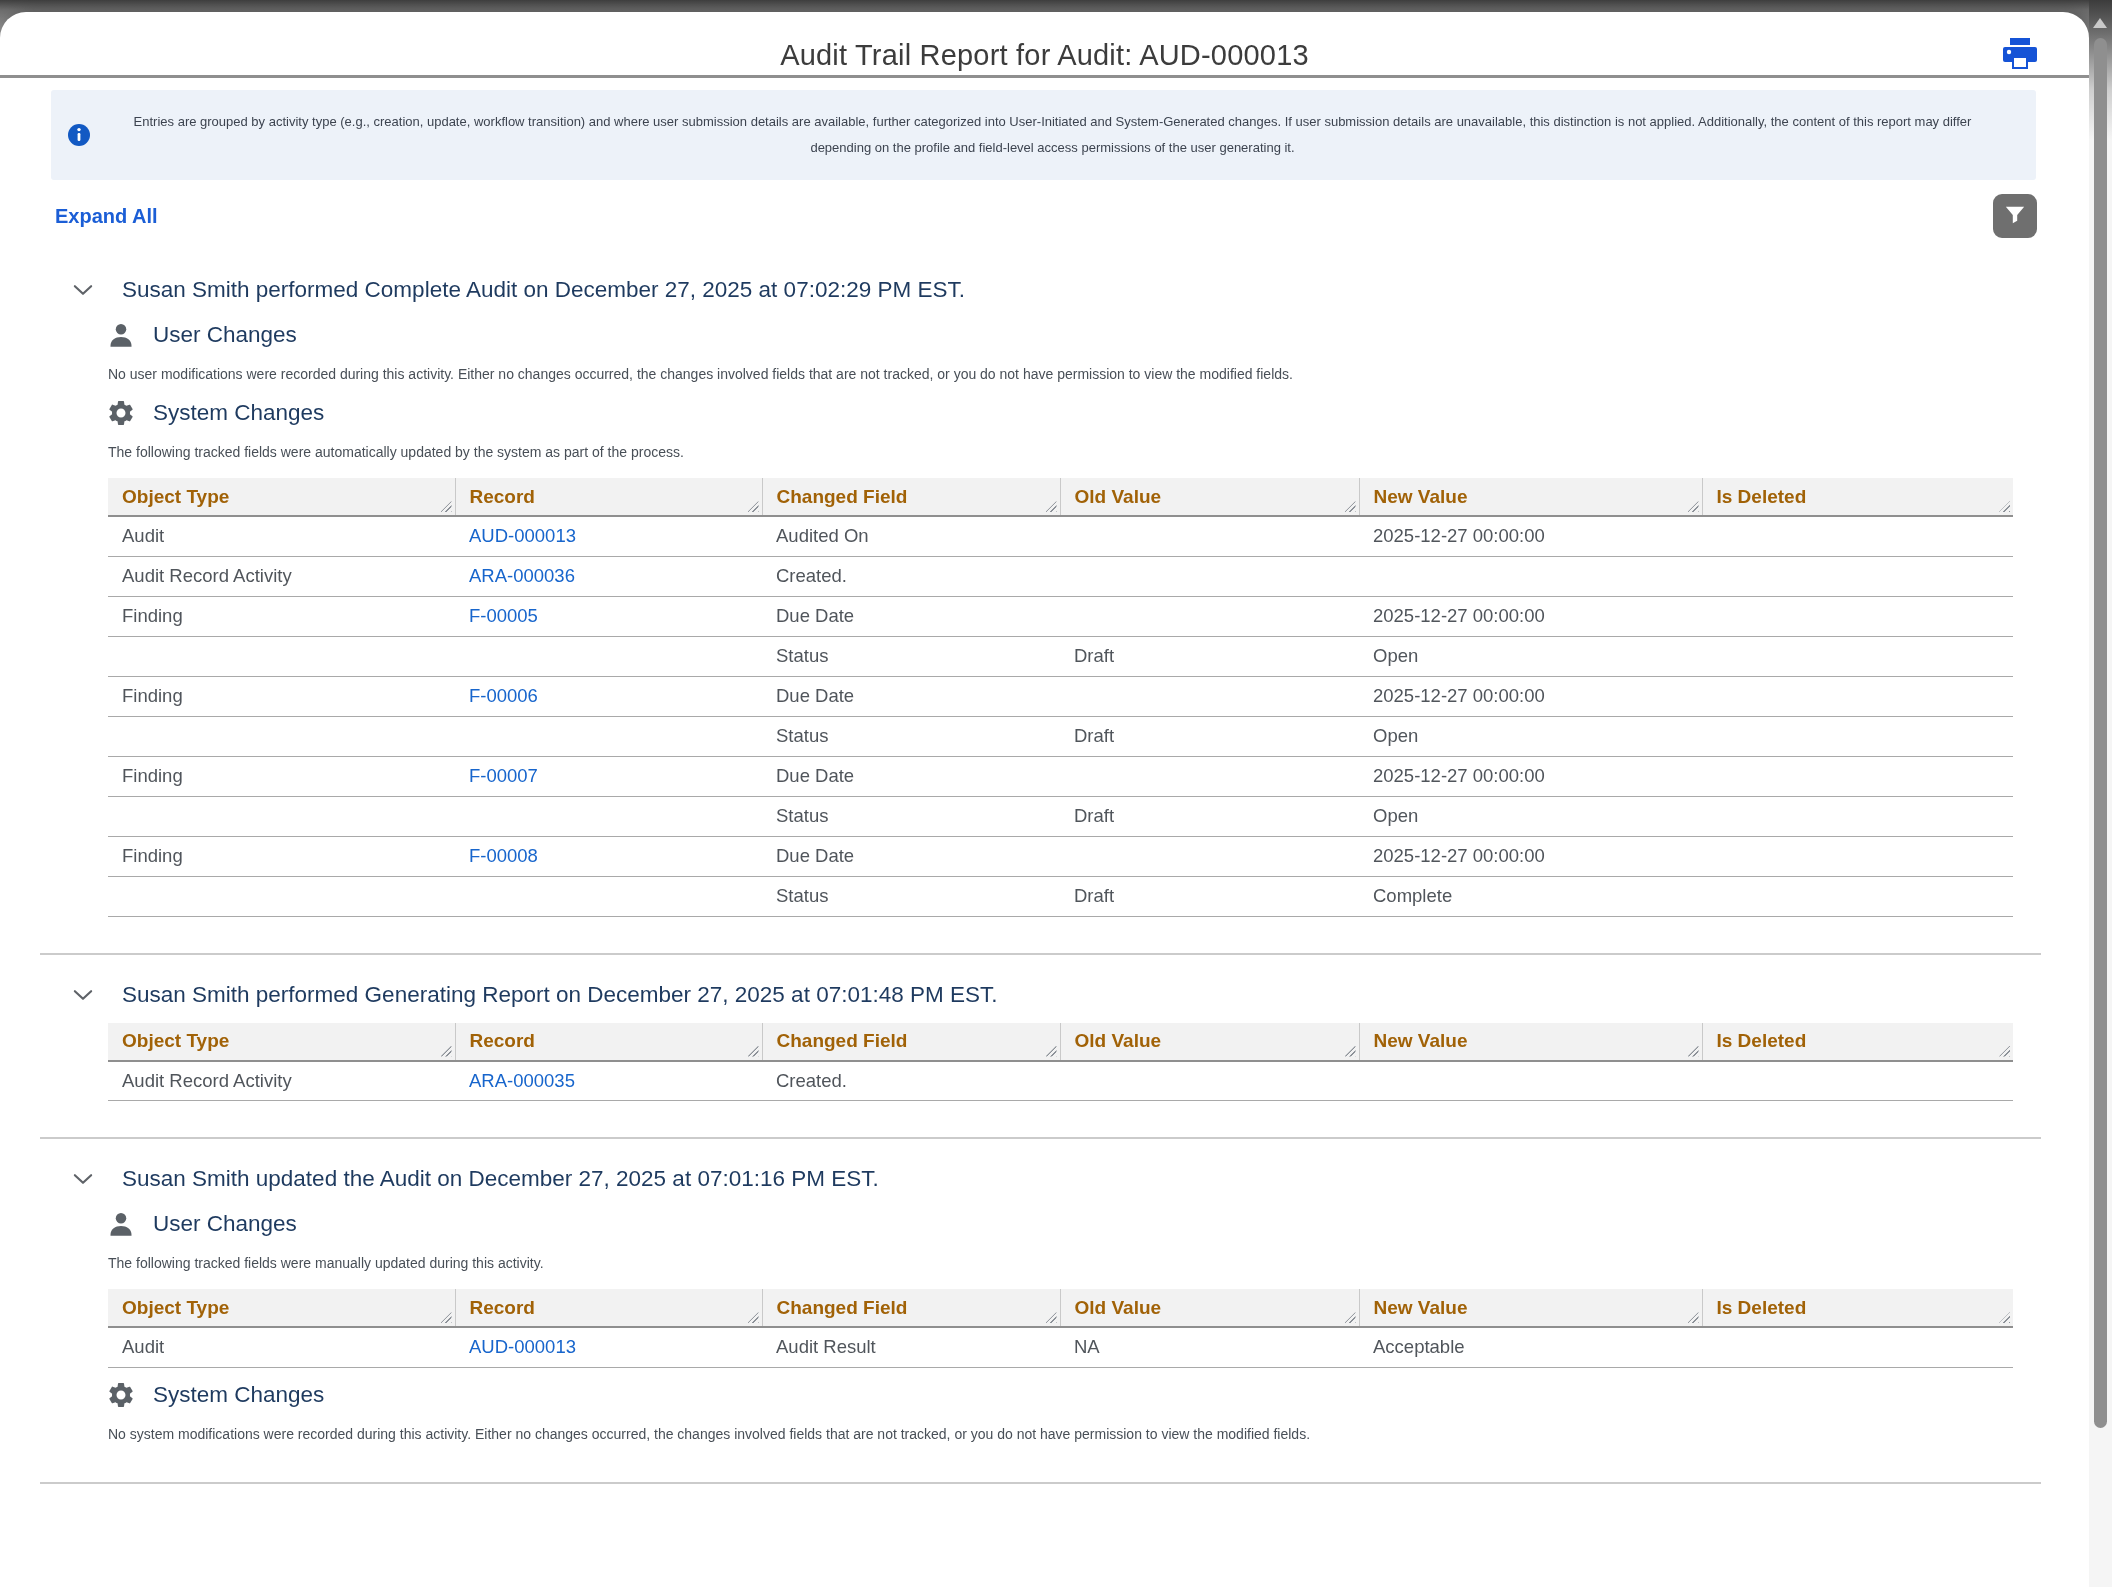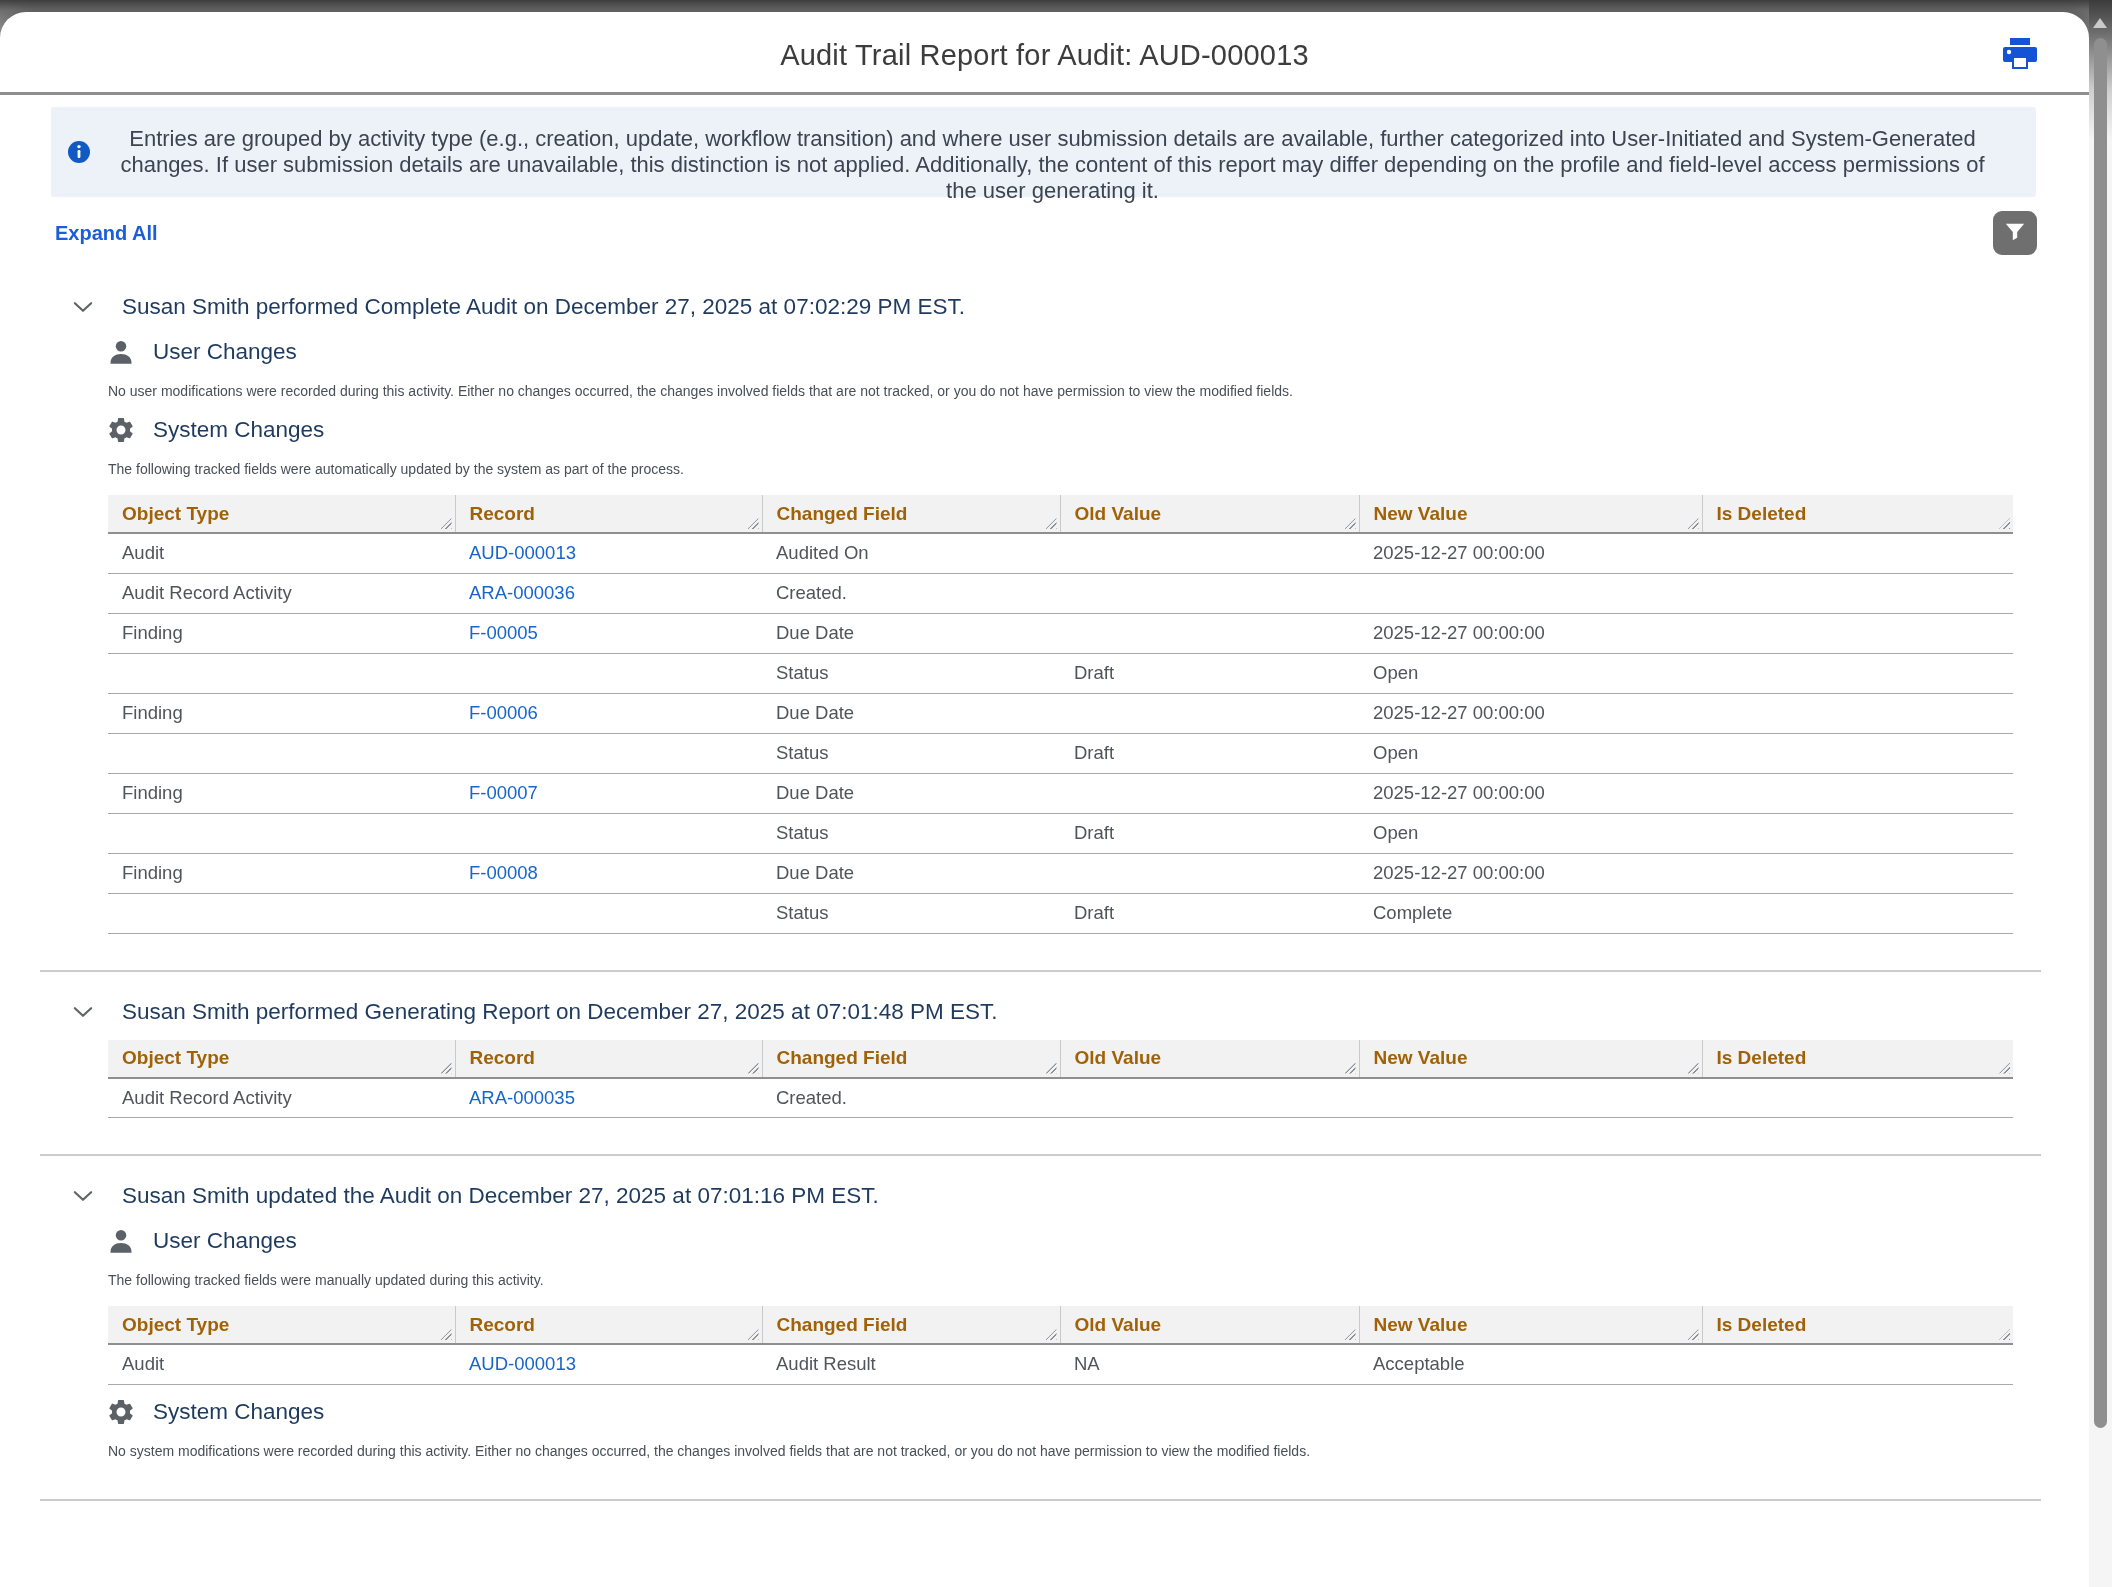--- a/index.html
+++ b/index.html
@@ -12,39 +12,39 @@
 
   
   .panel {
     position: absolute; left: 0; top: 12px; width: 2089px; height: 1575px;
     background: #ffffff; border-radius: 26px 26px 0 0;
     box-shadow: 6px 0 16px rgba(0,0,0,.30);
     overflow: hidden;
   }
 
   
-  .hdr { position: relative; height: 83px; border-bottom: 3px solid #8f8f8f; }
+  .hdr { position: relative; height: 66px; border-bottom: 3px solid #8f8f8f; }
   .hdr-title {
     text-align: center; line-height: 86px; font-size: 29px; color: #3c3c3c; font-weight: 400;
     letter-spacing: .2px;
   }
   .print-btn {
     position: absolute; right: 50px; top: 26px; width: 38px; height: 34px;
     background: none; border: none; cursor: pointer; padding: 0;
   }
 
   
   .banner {
     position: relative; margin: 12px 53px 0 51px; height: 90px;
     background: #edf2f9; border-radius: 3px;
   }
   .info-ic { position: absolute; left: 17px; top: 34px; width: 22px; height: 22px; }
   .banner-text {
     padding: 19px 40px 0 58px; text-align: center;
-    font-size: 22px; line-height: 26px; color: #3d4450;
+    font-size: 13px; line-height: 26px; color: #3d4450;
   }
 
   
   .toolbar-row { position: relative; height: 44px; margin-top: 14px; }
   .expand-link {
     margin-left: 55px; line-height: 44px; display: inline-block;
     font-size: 20px; font-weight: 700; color: #1b5ed6; text-decoration: none; cursor: pointer;
   }
   .filter-btn {
     position: absolute; right: 52px; top: 0; width: 44px; height: 44px;

